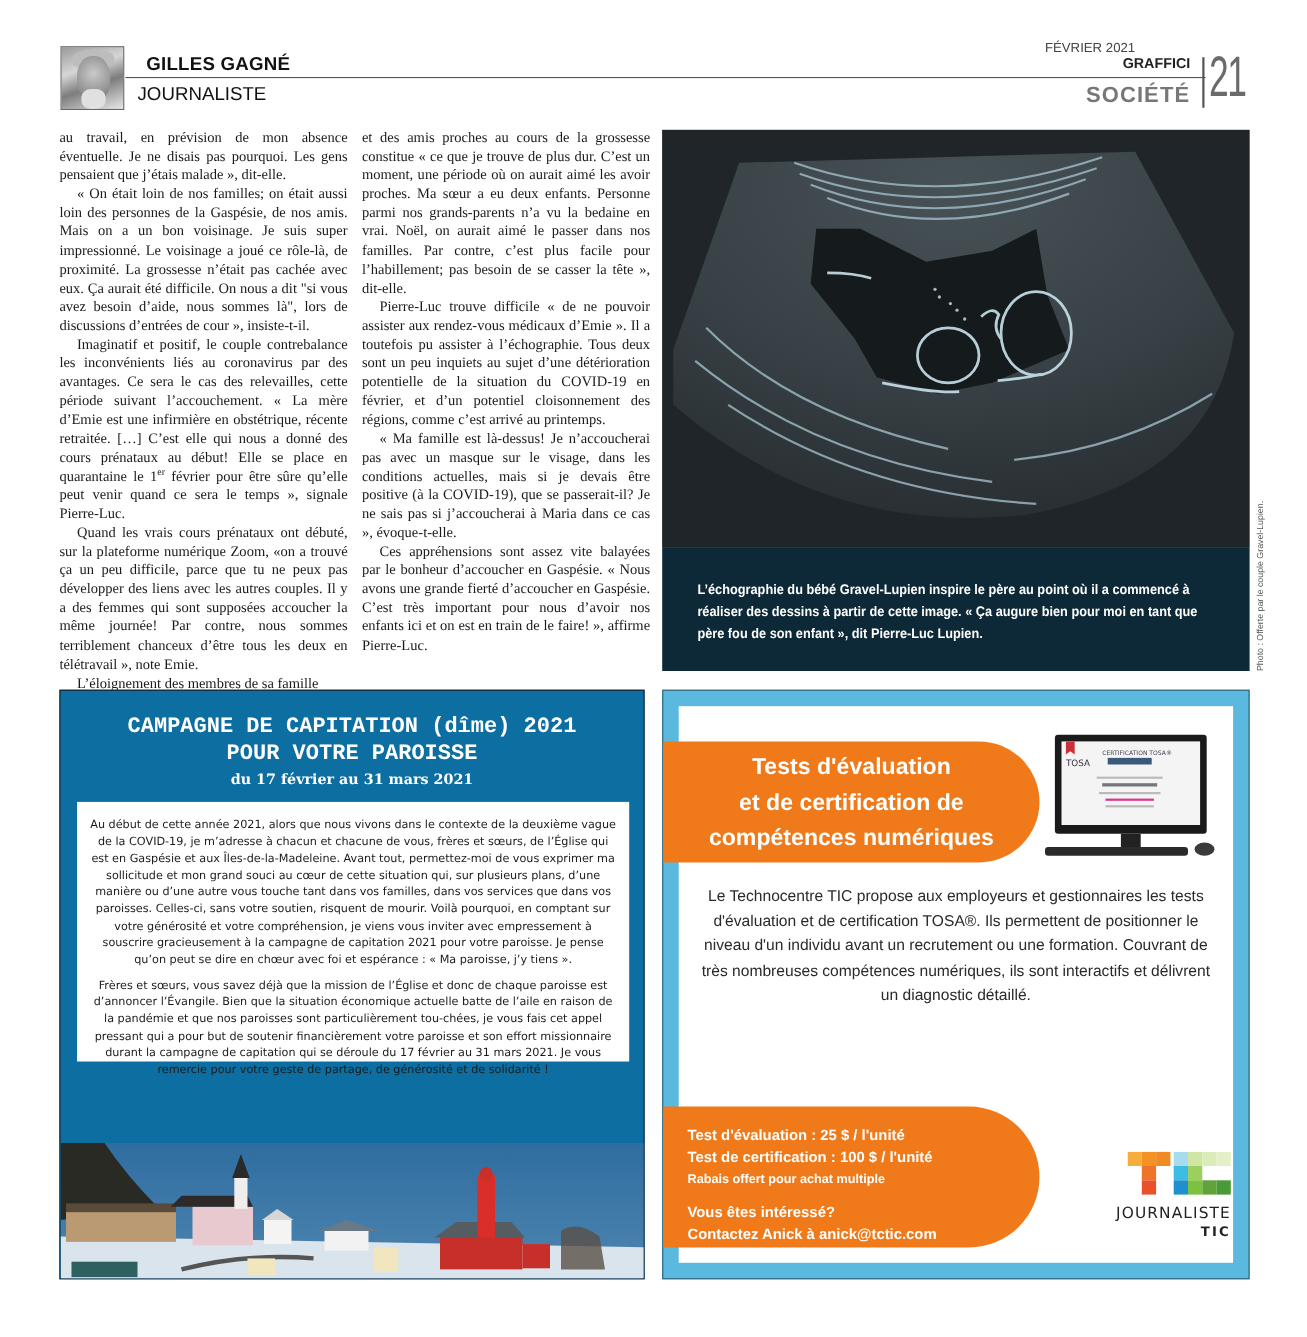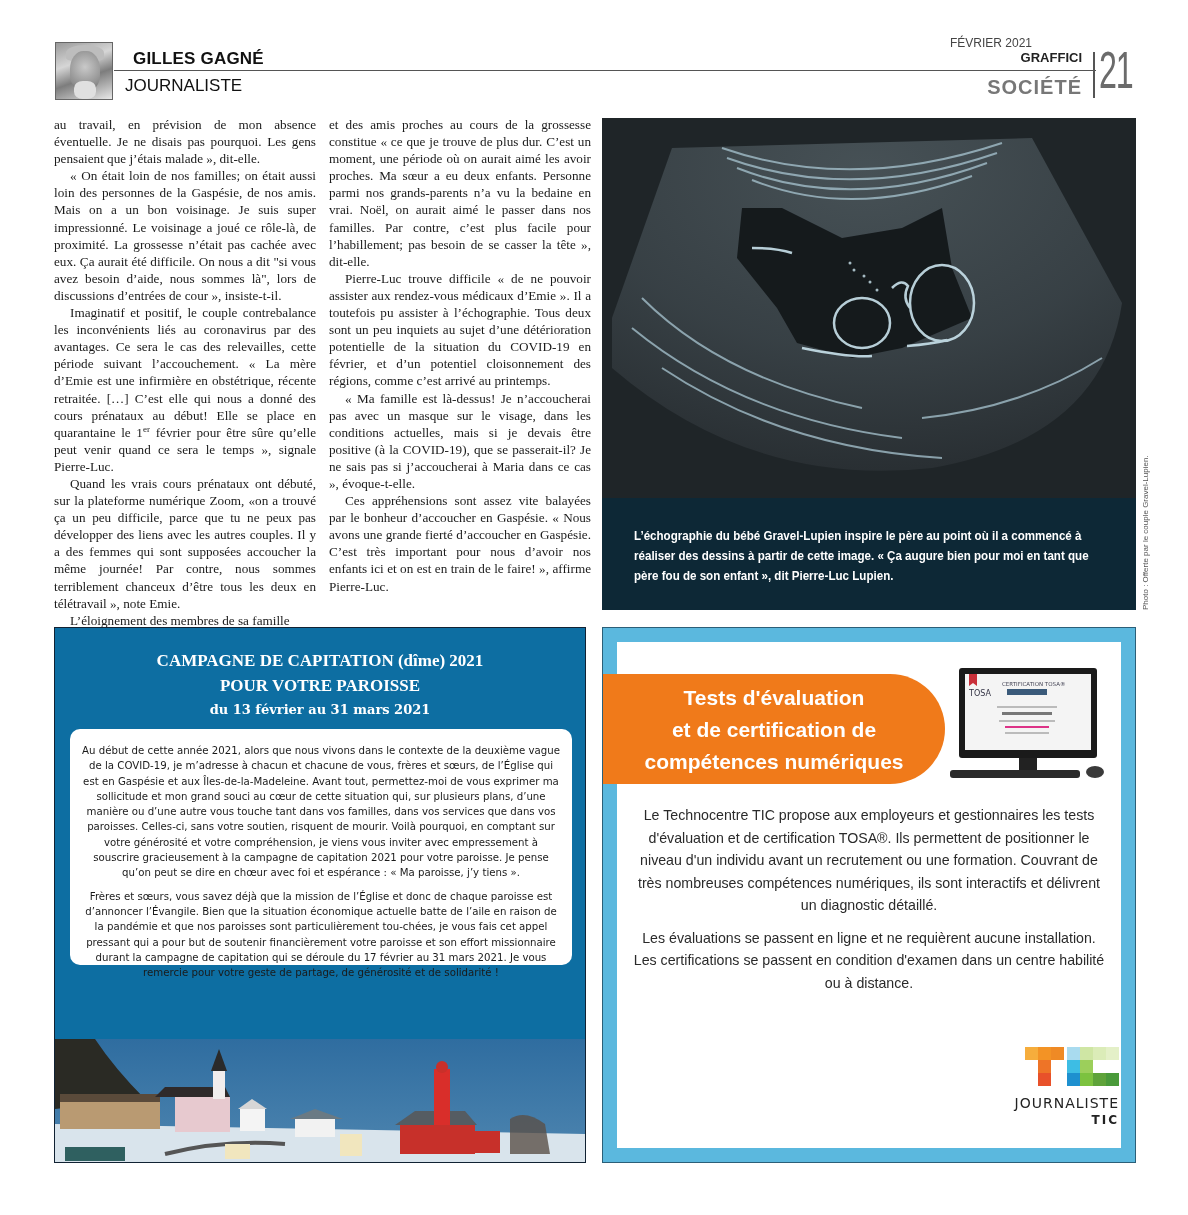--- a/index.html
+++ b/index.html
@@ -30,23 +30,23 @@
 
     
     .photo { position: absolute; left: 602px; top: 118px; width: 534px; height: 380px; background: #1f2528; overflow: hidden; }
     .photo svg { position: absolute; left: 0; top: 0; width: 100%; height: 100%; }
     .caption-box { position: absolute; left: 602px; top: 498px; width: 534px; height: 112px; background: #0d2836; }
     .caption-text { position: absolute; left: 32px; top: 28px; width: 470px; font-family: "Liberation Sans", sans-serif; font-weight: bold; font-size: 12.6px; line-height: 20px; color: #ffffff; transform: scaleX(0.92); transform-origin: left top; width: 510px; }
     .photo-credit { position: absolute; left: 1141px; top: 610px; transform: rotate(-90deg); transform-origin: left top; font-family: "Liberation Sans", sans-serif; font-size: 8px; color: #555; white-space: nowrap; }
 
     
     .ad-capitation { position: absolute; left: 54px; top: 627px; width: 532px; height: 536px; background: #0d6ea2; border: 1px solid #123; overflow: hidden; }
-    .cap-title { position: absolute; left: 0; top: 20px; width: 100%; text-align: center; font-family: Liberation Serif, serif; font-weight: bold; font-size: 17px; line-height: 25px; color: #ffffff; }
+    .cap-title { position: absolute; left: 0; top: 20px; width: 100%; text-align: center; font-family: Liberation Mono, monospace; font-weight: bold; font-size: 20px; line-height: 25px; color: #ffffff; }
     .cap-dates { position: absolute; left: 0; top: 74px; width: 100%; text-align: center; font-family: "DejaVu Serif", serif; font-weight: bold; font-size: 13px; color: #ffffff; }
-    .cap-card { position: absolute; left: 15px; top: 101px; width: 502px; height: 236px; background: #ffffff; border-radius: 10px; padding: 14px 10px 12px 10px; font-family: "DejaVu Sans", sans-serif; font-size: 10.2px; line-height: 15.3px; text-align: center; color: #1a1a1a; }
+    .cap-card { position: absolute; left: 15px; top: 101px; width: 502px; height: 236px; background: #ffffff; border-radius: 0; padding: 14px 10px 12px 10px; font-family: "DejaVu Sans", sans-serif; font-size: 10.2px; line-height: 15.3px; text-align: center; color: #1a1a1a; }
     .cap-card p + p { margin-top: 8px; }
     .cap-sign { position: absolute; left: 355px; top: 276px; font-family: "DejaVu Sans", sans-serif; font-weight: bold; font-size: 9.2px; line-height: 13px; color: #0d6ea2; text-align: left; margin-top: 40px; }
     .cap-scene { position: absolute; left: 0; top: 411px; width: 532px; height: 125px; }
     .cap-scene svg { width: 100%; height: 100%; display: block; }
 
     
     .ad-tic { position: absolute; left: 602px; top: 627px; width: 534px; height: 536px; background: #5bb8de; border: 1px solid #2b5f78; }
     .tic-inner { position: absolute; left: 14px; top: 14px; width: 504px; height: 506px; background: #ffffff; }
     .tic-banner { position: absolute; left: -14px; top: 32px; width: 342px; height: 110px; background: #f07a1a; border-radius: 0 60px 60px 0; }
     .tic-banner-text { position: absolute; left: 0; top: 8px; width: 342px; text-align: center; font-family: "Liberation Sans", sans-serif; font-weight: bold; font-size: 21px; line-height: 32px; color: #ffffff; }
@@ -136,21 +136,21 @@
 <div class="caption-box">
   <div class="caption-text">L’échographie du bébé Gravel-Lupien inspire le père au point où il a commencé à réaliser des dessins à partir de cette image. « Ça augure bien pour moi en tant que père fou de son enfant », dit Pierre-Luc Lupien.</div>
 </div>
 <div class="photo-credit">Photo : Offerte par le couple Gravel-Lupien.</div>
 
 <div class="ad-capitation">
   <div class="cap-title">
     <div>CAMPAGNE DE CAPITATION (dîme) 2021</div>
     <div>POUR VOTRE PAROISSE</div>
   </div>
-  <div class="cap-dates">du 13 février au 31 mars 2021</div>
+  <div class="cap-dates">du 17 février au 31 mars 2021</div>
   <div class="cap-card">
     <p>Au début de cette année 2021, alors que nous vivons dans le contexte de la deuxième vague de la COVID-19, je m’adresse à chacun et chacune de vous, frères et sœurs, de l’Église qui est en Gaspésie et aux Îles-de-la-Madeleine. Avant tout, permettez-moi de vous exprimer ma sollicitude et mon grand souci au cœur de cette situation qui, sur plusieurs plans, d’une manière ou d’une autre vous touche tant dans vos familles, dans vos services que dans vos paroisses. Celles-ci, sans votre soutien, risquent de mourir. Voilà pourquoi, en comptant sur votre générosité et votre compréhension, je viens vous inviter avec empressement à souscrire gracieusement à la campagne de capitation 2021 pour votre paroisse. Je pense qu’on peut se dire en chœur avec foi et espérance : « Ma paroisse, j’y tiens ».</p>
     <p>Frères et sœurs, vous savez déjà que la mission de l’Église et donc de chaque paroisse est d’annoncer l’Évangile. Bien que la situation économique actuelle batte de l’aile en raison de la pandémie et que nos paroisses sont particulièrement tou-chées, je vous fais cet appel pressant qui a pour but de soutenir financièrement votre paroisse et son effort missionnaire durant la campagne de capitation qui se déroule du 17 février au 31 mars 2021. Je vous remercie pour votre geste de partage, de générosité et de solidarité !</p>
     <div class="cap-sign">
       <div>† Gaétan Proulx, O.S.M.</div>
       <div>Évêque de Gaspé</div>
     </div>
   </div>
   <div class="cap-scene">
     <svg viewBox="0 0 532 125" preserveAspectRatio="none">
@@ -209,23 +209,29 @@
       <rect x="52" y="54" width="56" height="2" fill="#bbb"></rect>
       <rect x="58" y="60" width="44" height="2" fill="#d38"></rect>
       <rect x="58" y="66" width="44" height="2" fill="#bbb"></rect>
       <rect x="72" y="92" width="18" height="12" fill="#222"></rect>
       <rect x="3" y="104" width="130" height="8" rx="3" fill="#2a2a2a"></rect>
       <ellipse cx="148" cy="106" rx="9" ry="6" fill="#3a3a3a"></ellipse>
     </svg>
 
     <div class="tic-body">
       <p>Le Technocentre TIC propose aux employeurs et gestionnaires les tests d'évaluation et de certification TOSA®. Ils permettent de positionner le niveau d'un individu avant un recrutement ou une formation. Couvrant de très nombreuses compétences numériques, ils sont interactifs et délivrent un diagnostic détaillé.</p>
-      <p>Les évaluations se passent en ligne et ne requièrent aucune installation. Les certifications se passent en condition d'examen dans un centre habilité ou à distance.</p>
-    </div>
-
+    </div>
+
+    <div class="tic-offer">
+      <div class="line">Test d'évaluation : 25 $ / l'unité</div>
+      <div class="line">Test de certification : 100 $ / l'unité</div>
+      <div class="small">Rabais offert pour achat multiple</div>
+      <div class="line gap">Vous êtes intéressé?</div>
+      <div class="line">Contactez Anick à anick@tctic.com</div>
+    </div>
 
     <div class="tic-logo">
       <svg class="tic-logo-grid" viewBox="0 0 94 40">
         <rect x="0" y="0" width="13" height="13" fill="#f6ad3c"></rect>
         <rect x="13" y="0" width="13" height="13" fill="#f39325"></rect>
         <rect x="26" y="0" width="13" height="13" fill="#ef8a25"></rect>
         <rect x="13" y="13" width="13" height="13" fill="#ee7427"></rect>
         <rect x="13" y="26" width="13" height="13" fill="#e8512a"></rect>
         <rect x="42" y="0" width="13" height="13" fill="#a9dbef"></rect>
         <rect x="55" y="0" width="13" height="13" fill="#cfe6a4"></rect>

